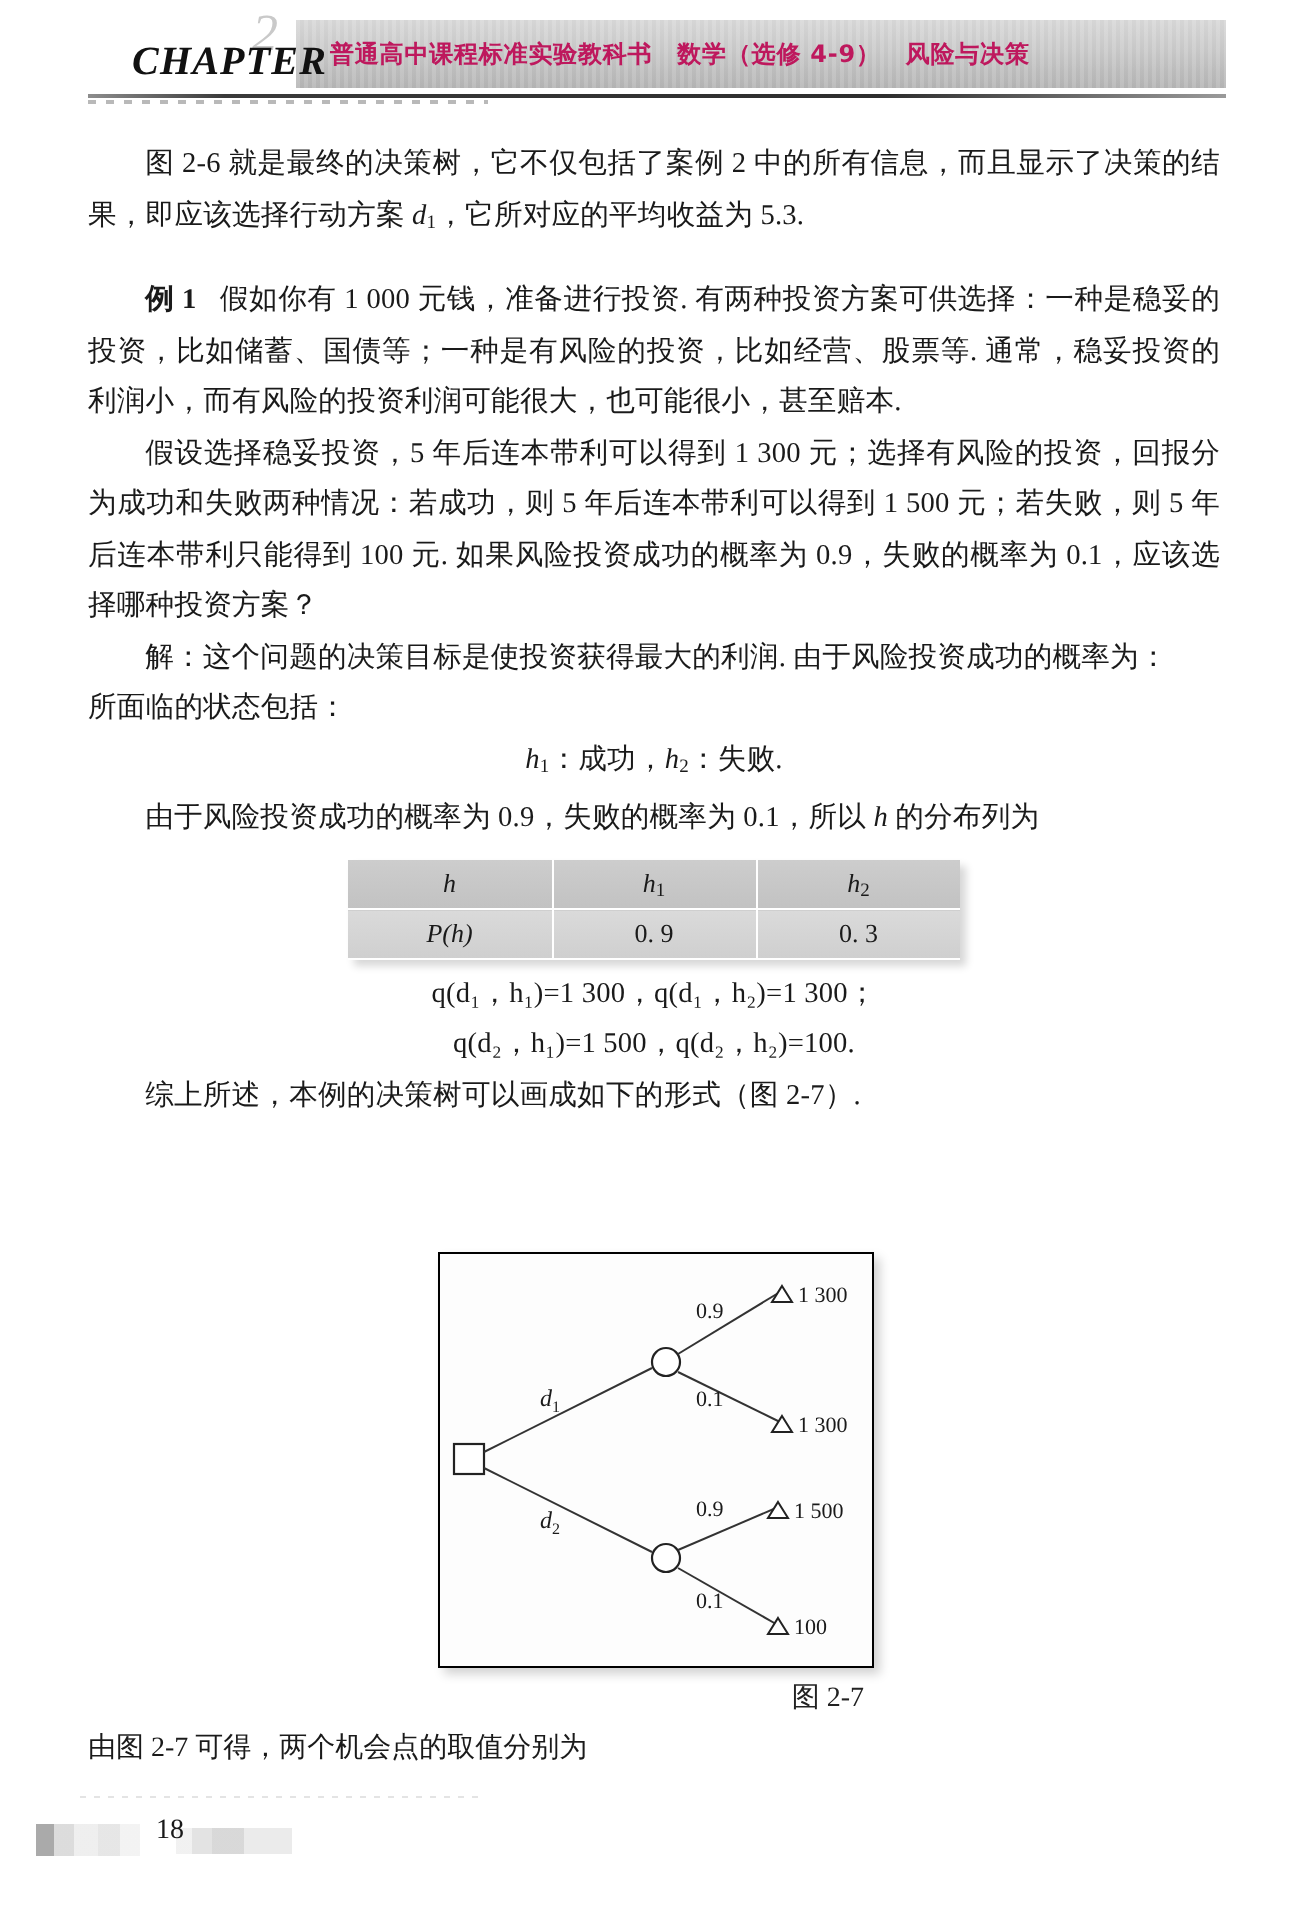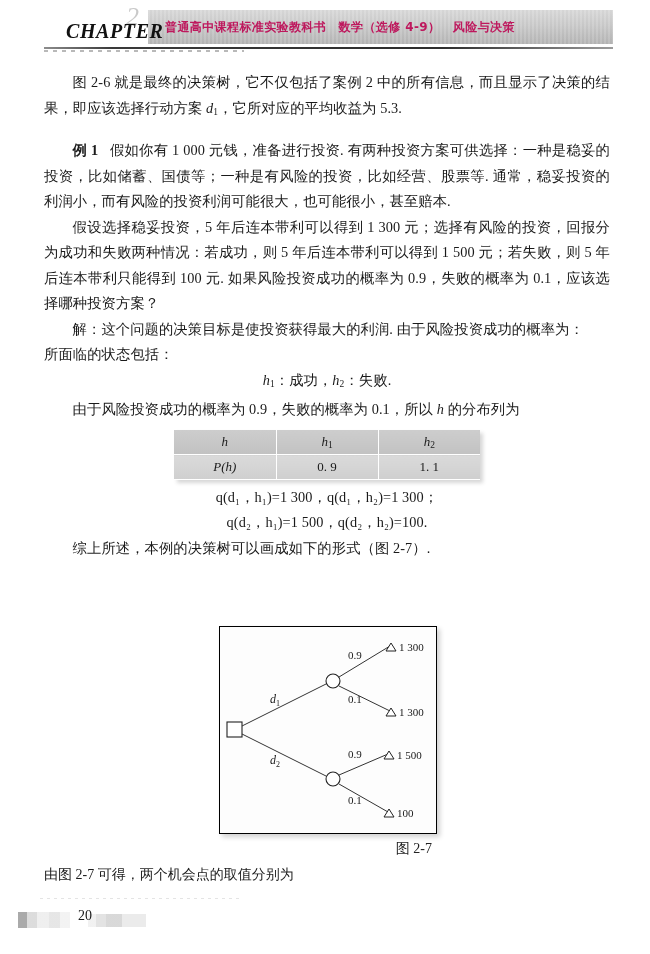--- a/index.html
+++ b/index.html
@@ -290,21 +290,21 @@
   <table class="prob-table">
     <tbody>
         <tr class="row-head">
       <td><span class="mi">h</span></td>
       <td><span class="mi"><span>h</span><span class="sub">1</span></span></td>
       <td><span class="mi"><span>h</span><span class="sub">2</span></span></td>
     </tr>
     <tr class="row-body">
       <td><span class="mi">P(h)</span></td>
       <td>0. 9</td>
-      <td>1. 1</td>
+      <td>0. 3</td>
     </tr>
   </tbody>
     </table>
 </div>
 
 <div class="figure-box">
   <svg width="216" height="206" viewBox="0 0 216 206">
 
     <rect x="7" y="95" width="15" height="15" fill="#ffffff" stroke="#222" stroke-width="1.1"></rect>
 
@@ -342,13 +342,13 @@
   </svg>
 </div>
 
 <div class="figure-caption">图 2-7</div>
 
 <div style="position:absolute;left:44px;top:862px;width:566px;font-size:14px;line-height:25.5px;">由图 2-7 可得，两个机会点的取值分别为</div>
 
 <div class="footer-rule"></div>
 <div class="footer-swatch"></div>
 <div class="footer-swatch2"></div>
-<div class="page-number">20</div>
+<div class="page-number">18</div>
 
 </body></html>

